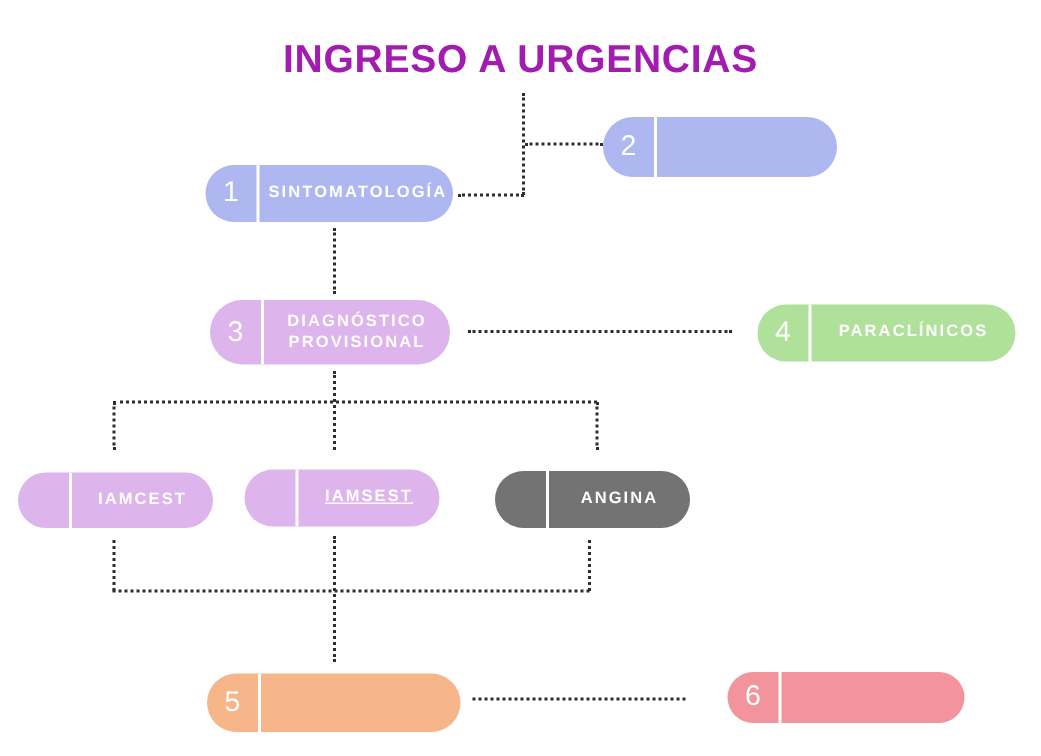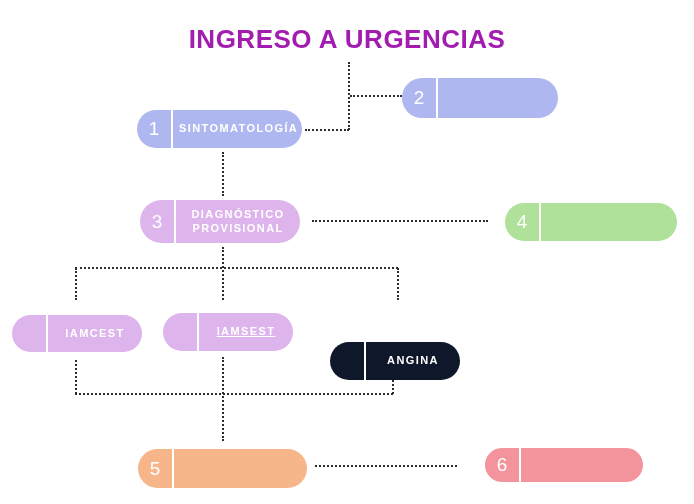--- a/index.html
+++ b/index.html
@@ -91,35 +91,36 @@
 
   <div class="node n-diagnostico" style="background-color: rgb(222, 180, 236);">
     <span class="num">3</span>
     <span class="sep"></span>
     <span class="lbl">DIAGNÓSTICO PROVISIONAL</span>
   </div>
 
   <div class="node n-paraclinicos" style="background-color: rgb(176, 225, 154);">
     <span class="num">4</span>
     <span class="sep"></span>
+    <span class="lbl">PARACLÍNICOS</span>
   </div>
 
   <div class="node n-iamcest" style="background-color: rgb(222, 180, 236);">
     <span class="num"></span>
     <span class="sep"></span>
     <span class="lbl">IAMCEST</span>
   </div>
 
   <div class="node n-iamsest" style="background-color: rgb(222, 180, 236); text-decoration: underline;">
     <span class="num"></span>
     <span class="sep"></span>
     <span class="lbl">IAMSEST</span>
   </div>
 
-  <div class="node n-angina" style="background-color: #0f172a; margin-top: 28px;">
+  <div class="node n-angina" style="background-color: #737373;">
     <span class="num"></span>
     <span class="sep"></span>
     <span class="lbl">ANGINA</span>
   </div>
 
   <div class="node n-tratamiento" style="background-color: rgb(247, 182, 138);">
     <span class="num">5</span>
     <span class="sep"></span>
   </div>
 

